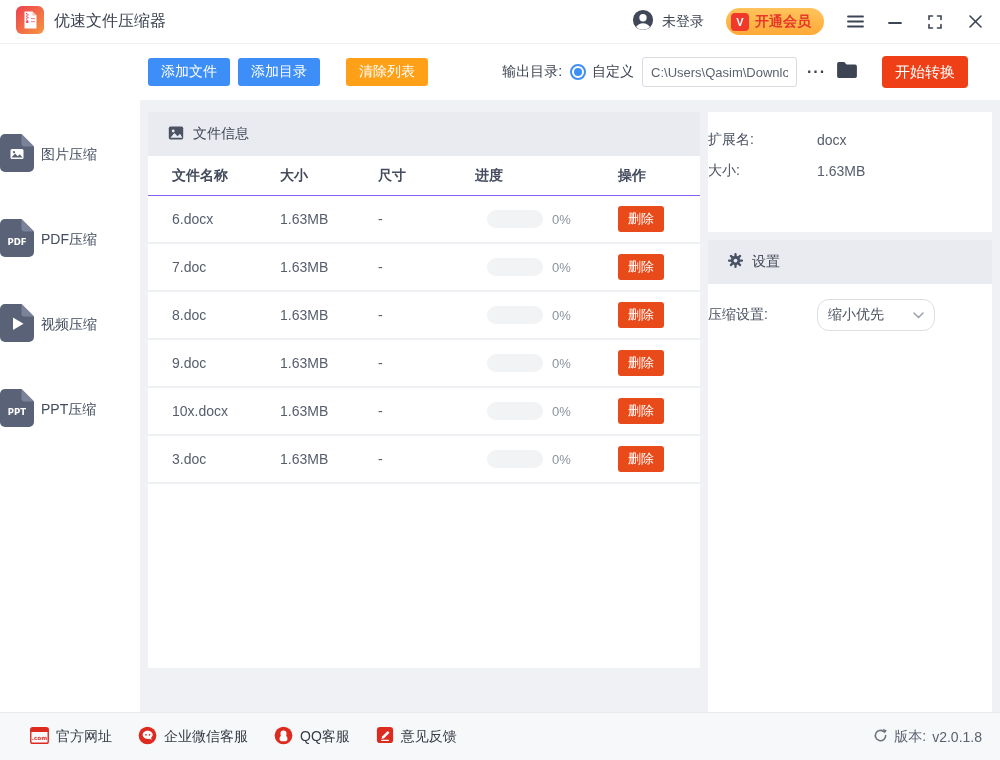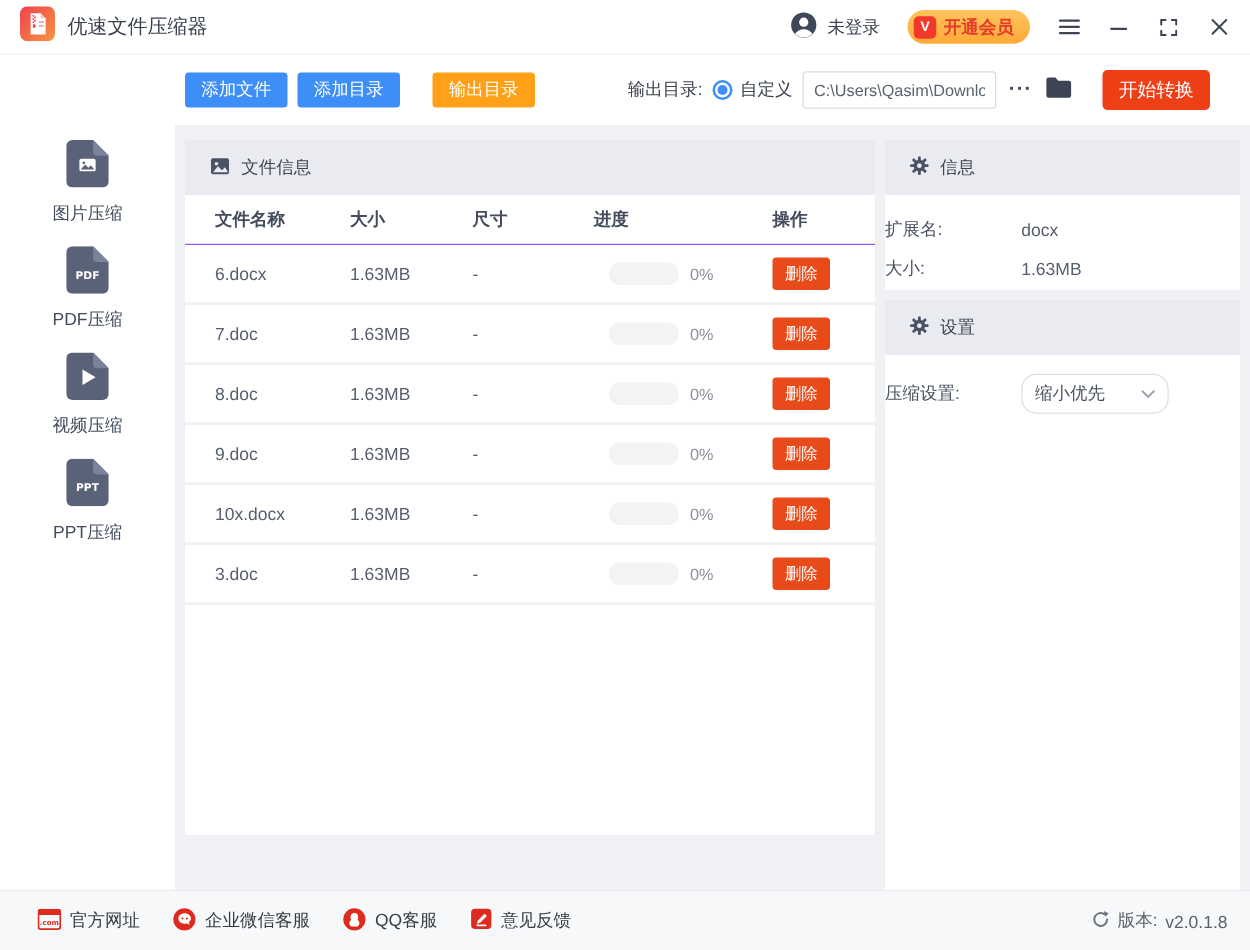--- a/index.html
+++ b/index.html
@@ -18,21 +18,21 @@
     border-radius:14px; background:linear-gradient(180deg,#ffc45c,#ffa937); }
   .vip-badge { width:18px; height:18px; border-radius:4px; background:#f0392b; color:#fff;
     font-size:11px; font-weight:bold; display:flex; align-items:center; justify-content:center; }
   .vip-text { color:#e5392a; font-size:14px; font-weight:bold; }
   .winbtn { display:flex; align-items:center; justify-content:center; width:18px; height:18px; }
 
   
   .body-wrap { display:flex; height:668px; }
   .sidebar { width:140px; background:#fff; padding-top:68px; display:flex;
     flex-direction:column; align-items:center; }
-  .side-item { width:100%; height:85px; display:flex; flex-direction:column;
+  .side-item { width:100%; height:85px; display:flex; flex-direction:row;
     align-items:center; gap:7px;text-align:center; }
   .side-label { font-size:14px; color:#434c5e; }
   .side-item.active .side-label { color:#f03c20; }
   .content { flex:1; background:#eff1f5; display:flex; flex-direction:column; }
 
   
   .toolbar { height:56px; background:#fff; display:flex; align-items:center; padding:0 8px; }
   .btn { border:none; border-radius:3px; color:#fff; font-size:14px; height:28px;
     padding:0 13px; font-family:inherit; }
   .btn-blue { background:#3e8ef7; }
@@ -207,21 +207,21 @@
       </span>
       <span class="side-label" data-interactable="false">PPT压缩</span>
     </div>
   </aside>
 
   <div class="content">
 
     <div class="toolbar" data-interactable="false">
       <button class="btn btn-blue" data-interactable="true">添加文件</button>
       <button class="btn btn-blue" data-interactable="true">添加目录</button>
-      <button class="btn btn-orange" data-interactable="true">输出目录</button>
+      <button class="btn btn-orange" data-interactable="true">清除列表</button>
       <div class="out-group">
         <span class="out-label" data-interactable="false">输出目录:</span>
         <span class="radio" data-interactable="true">
             <span class="dot"></span>
           </span>
         <span class="radio-label" data-interactable="false">自定义</span>
         <input class="path-input" data-interactable="true" value="C:\Users\Qasim\Downloads" style="">
         <span class="more-btn" data-interactable="true">···</span>
         <span data-interactable="true">
           <svg width="22" height="18" viewBox="0 0 24 20">
@@ -310,35 +310,20 @@
           <span class="prog-cell">
               <span class="prog-bar" data-interactable="false"></span>
             <span class="prog-pct" data-interactable="false">0%</span>
             </span>
           <span><button class="del-btn" data-interactable="true">删除</button></span>
         </div>
       </section>
 
       <section class="right-col">
         <div class="card info-card" data-interactable="false">
-          <div class="panel-header" data-interactable="false">
-            <span data-interactable="false">
-              <svg width="15" height="15" viewBox="0 0 20 20">
-                <g fill="#4a5264">
-                  <rect x="8.5" y="0" width="3" height="20" rx="1.2"></rect>
-                  <rect x="8.5" y="0" width="3" height="20" rx="1.2" transform="rotate(45 10 10)"></rect>
-                  <rect x="8.5" y="0" width="3" height="20" rx="1.2" transform="rotate(90 10 10)"></rect>
-                  <rect x="8.5" y="0" width="3" height="20" rx="1.2" transform="rotate(135 10 10)"></rect>
-                  <circle cx="10" cy="10" r="6.2"></circle>
-                </g>
-                <circle cx="10" cy="10" r="2.5" fill="#e9ebf0"></circle>
-              </svg>
-            </span>
-            <span data-interactable="false">信息</span>
-          </div>
           <div class="kv-body">
             <div class="kv-row" data-interactable="false">
               <span class="kv-label" data-interactable="false">扩展名:</span>
               <span class="kv-value" data-interactable="false">docx</span>
             </div>
             <div class="kv-row" data-interactable="false">
               <span class="kv-label" data-interactable="false">大小:</span>
               <span class="kv-value" data-interactable="false">1.63MB</span>
             </div>
           </div>

